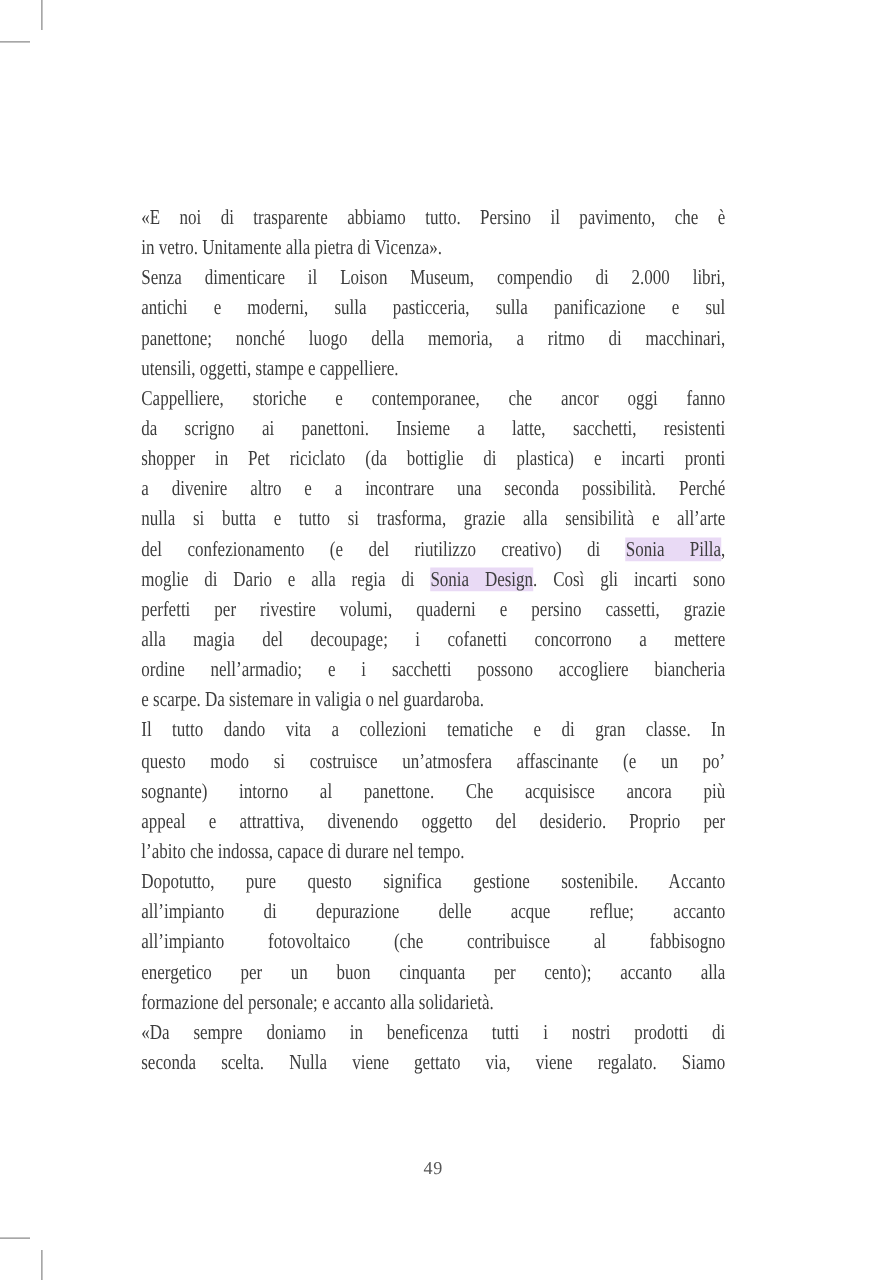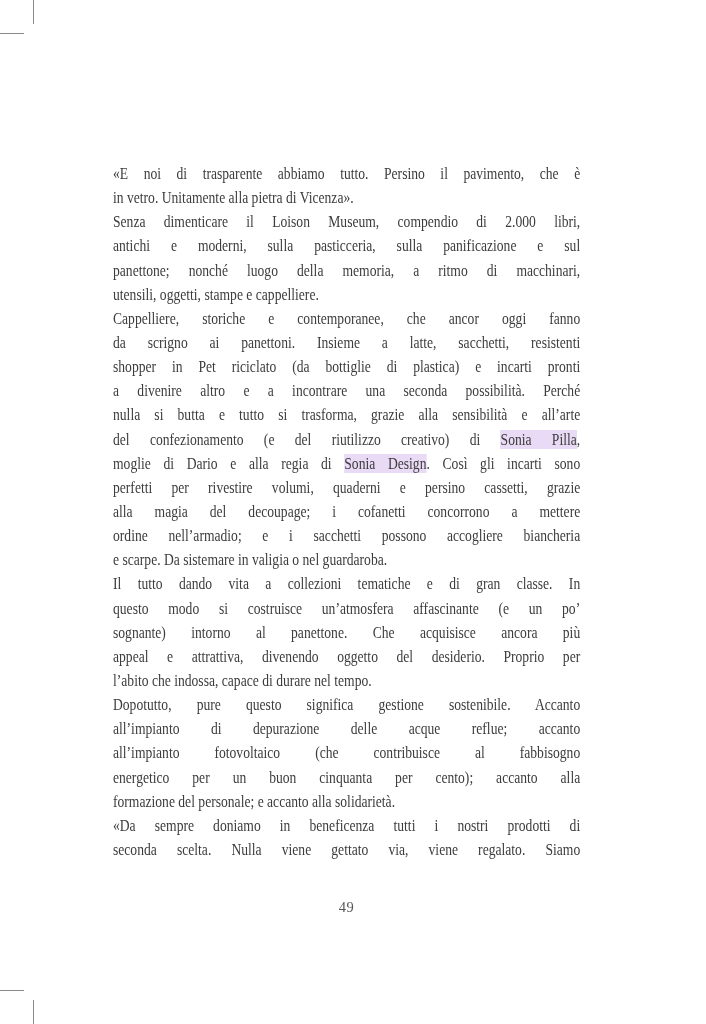--- a/index.html
+++ b/index.html
@@ -44,21 +44,21 @@
     text-align-last: justify;
     white-space: nowrap;
   }
   .line.para-end {
     text-align-last: left;
   }
   .hl { background: #e9daf5; }
 
   .page-number {
     position: absolute;
-    left: 113px; top: 899px;
+    left: 113px; top: 927px;
     width: 467px;
     text-align: center;
     font-size: 14.5px;
     letter-spacing: 0.5px;
     color: #575757;
   }
 </style>
 </head>
 <body>
 

